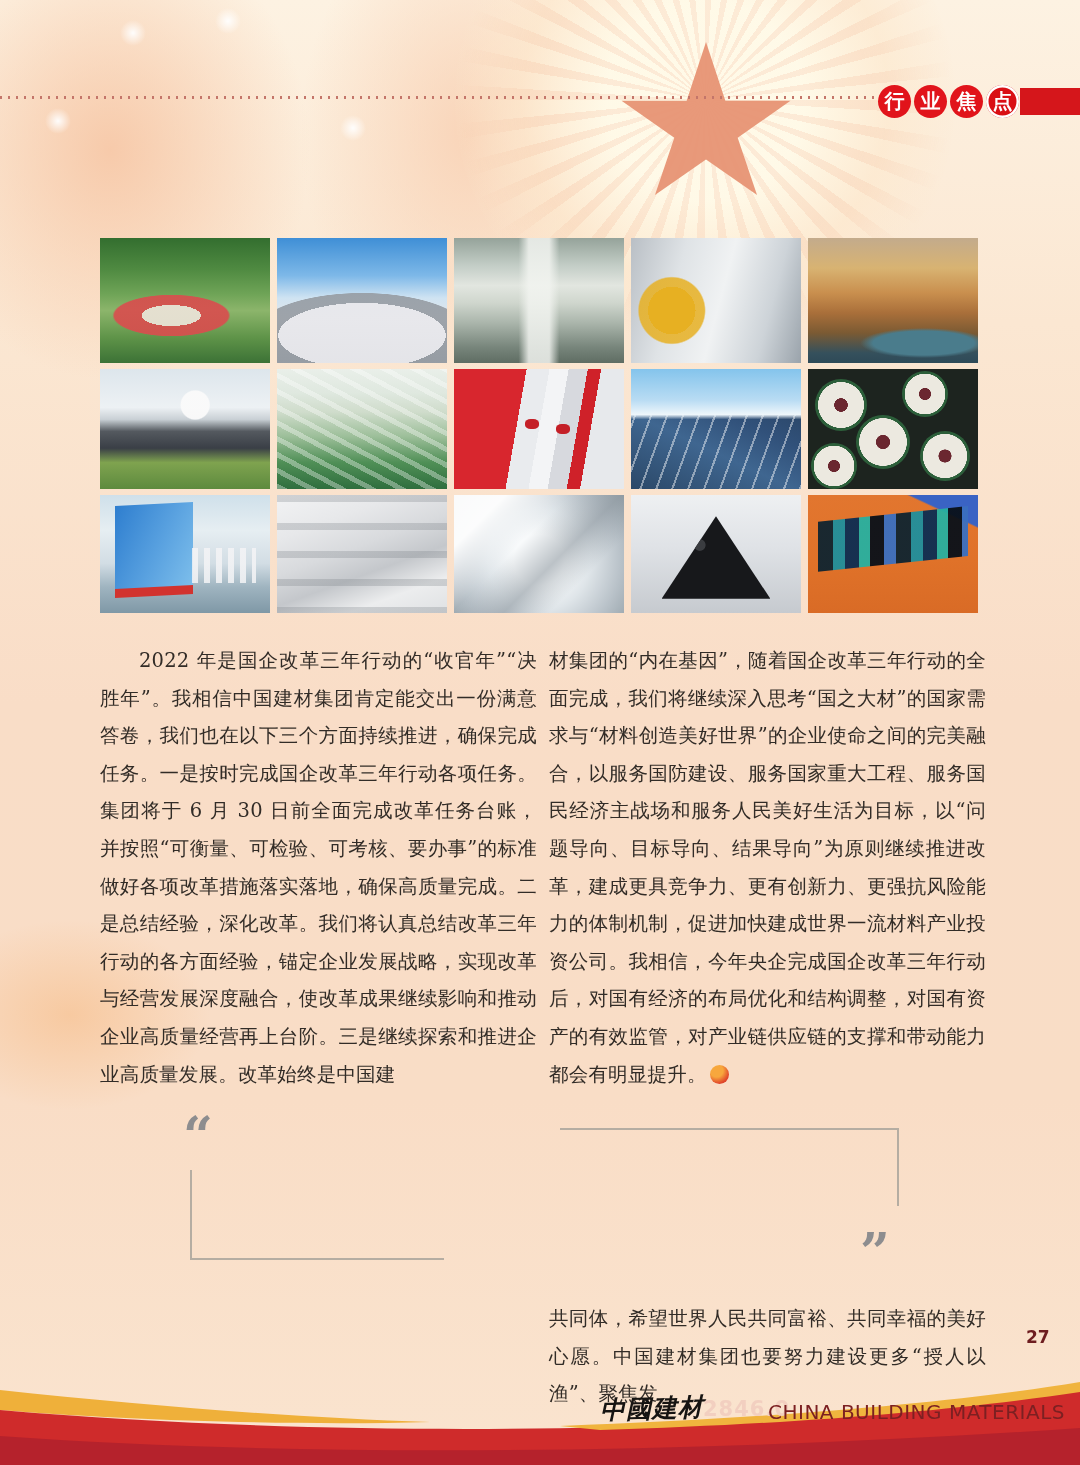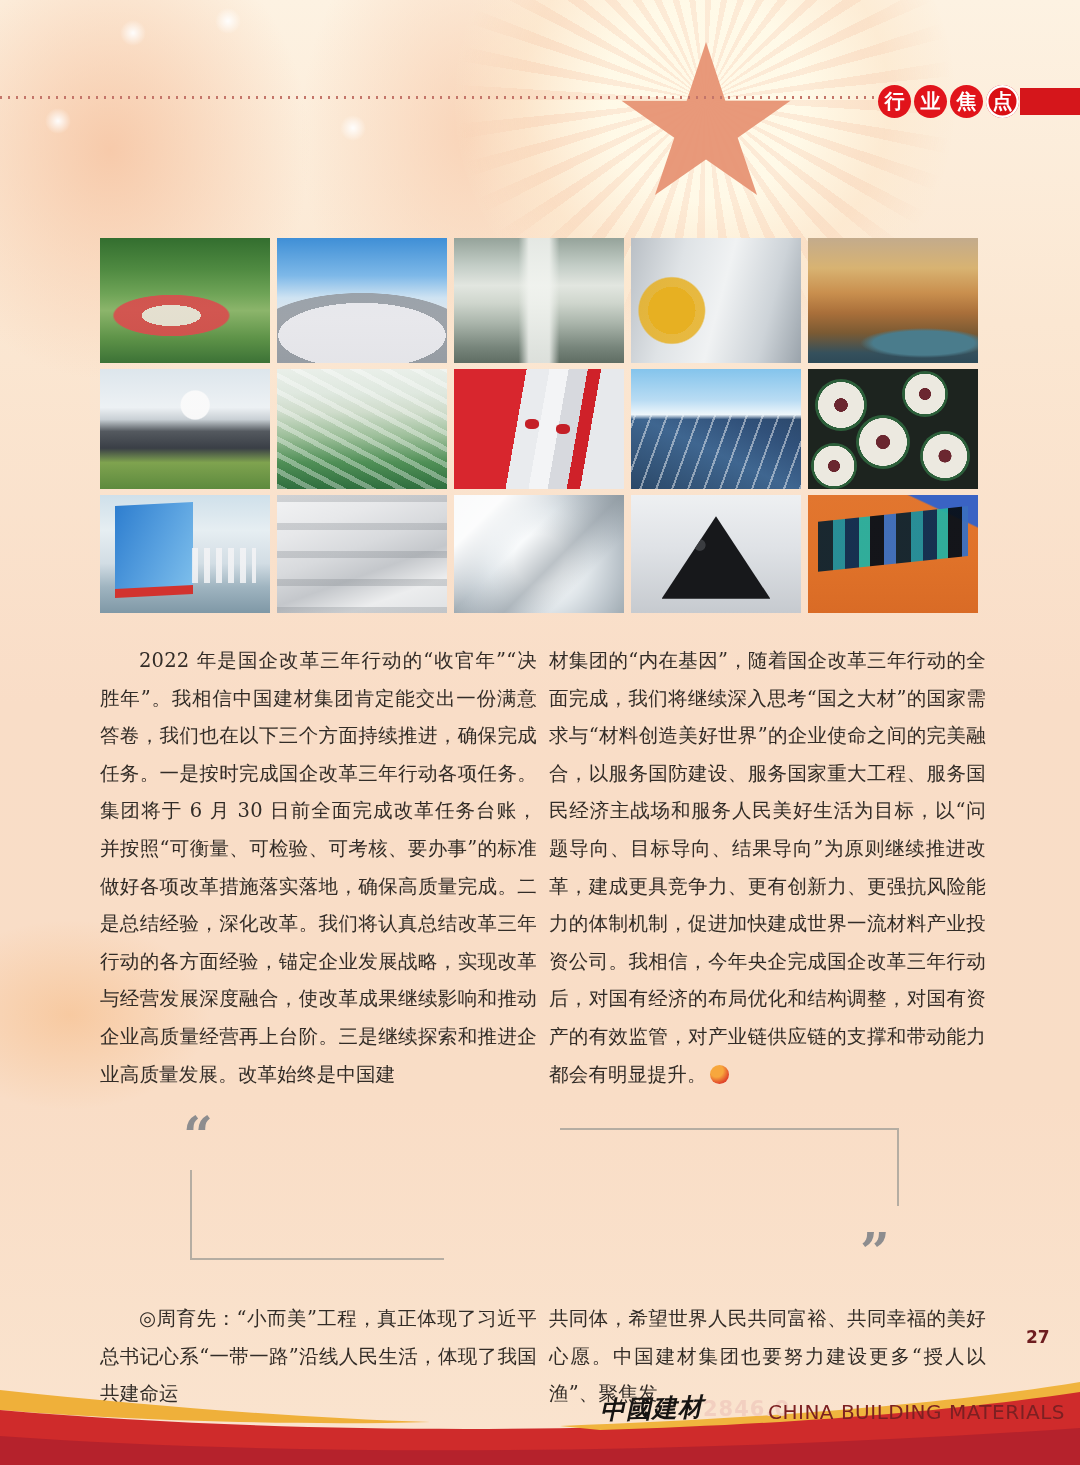--- a/index.html
+++ b/index.html
@@ -155,23 +155,20 @@
   <div class="abs article-col col-right">
     <span class="noindent">材集团的“内在基因”，随着国企改革三年行动的全面完成，我们将继续深入思考“国之大材”的国家需求与“材料创造美好世界”的企业使命之间的完美融合，以服务国防建设、服务国家重大工程、服务国民经济主战场和服务人民美好生活为目标，以“问题导向、目标导向、结果导向”为原则继续推进改革，建成更具竞争力、更有创新力、更强抗风险能力的体制机制，促进加快建成世界一流材料产业投资公司。我相信，今年央企完成国企改革三年行动后，对国有经济的布局优化和结构调整，对国有资产的有效监管，对产业链供应链的支撑和带动能力都会有明显提升。</span><span class="endmark"></span>
   </div>
 
 
   <div class="abs bracket-bl"></div>
   <div class="abs bracket-tr"></div>
   <div class="abs quote-mark open-quote">“</div>
   <div class="abs quote-mark close-quote">”</div>
 
-  <div class="abs article-col ans-left">
-    <span class="indent">◎周育先：“小而美”工程，真正体现了习近平总书记心系“一带一路”沿线人民生活，体现了我国共建命运</span>
-  </div>
   <div class="abs article-col ans-right">
     <span class="noindent">共同体，希望世界人民共同富裕、共同幸福的美好心愿。中国建材集团也要努力建设更多“授人以渔”、聚焦发</span>
   </div>
 
   <svg class="abs footer-svg" viewBox="0 0 1080 85" preserveAspectRatio="none">
     <path d="M0,10 C150,26 300,38 430,42 C300,46 120,40 0,30 Z" fill="#efb03a"></path>
     <path d="M0,30 C250,52 520,52 700,44 C880,36 1000,22 1080,10 L1080,85 L0,85 Z" fill="#cf2b2b"></path>
     <path d="M560,46 C780,38 960,22 1080,2 L1080,12 C960,30 800,44 600,50 Z" fill="#f0b43e"></path>
     <path d="M0,56 C300,78 700,74 1080,48 L1080,85 L0,85 Z" fill="#b5222c"></path>
   </svg>

